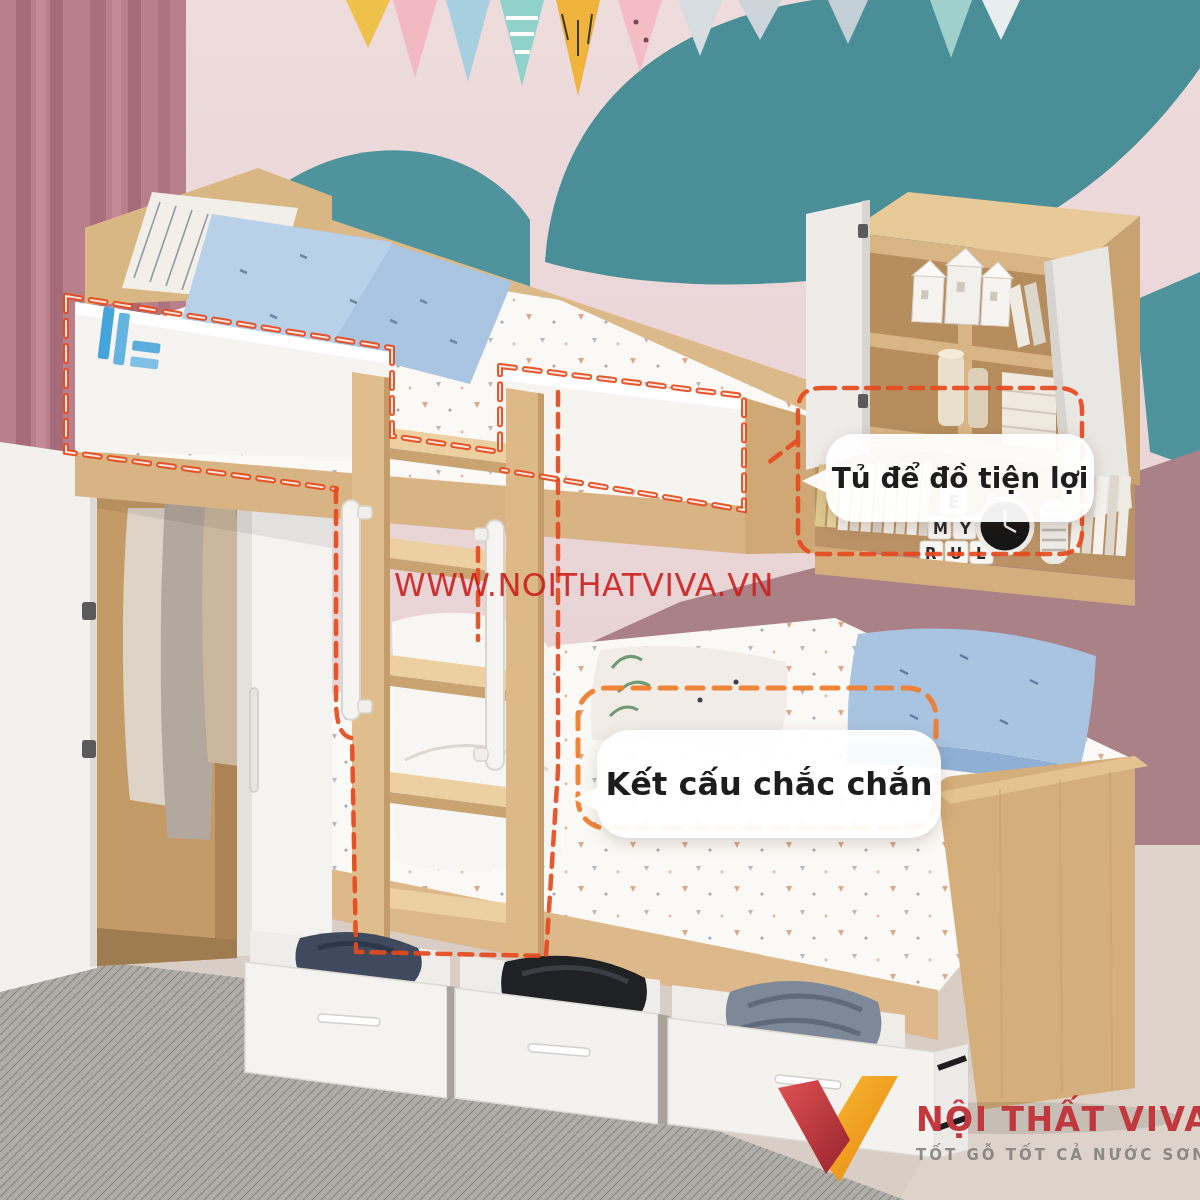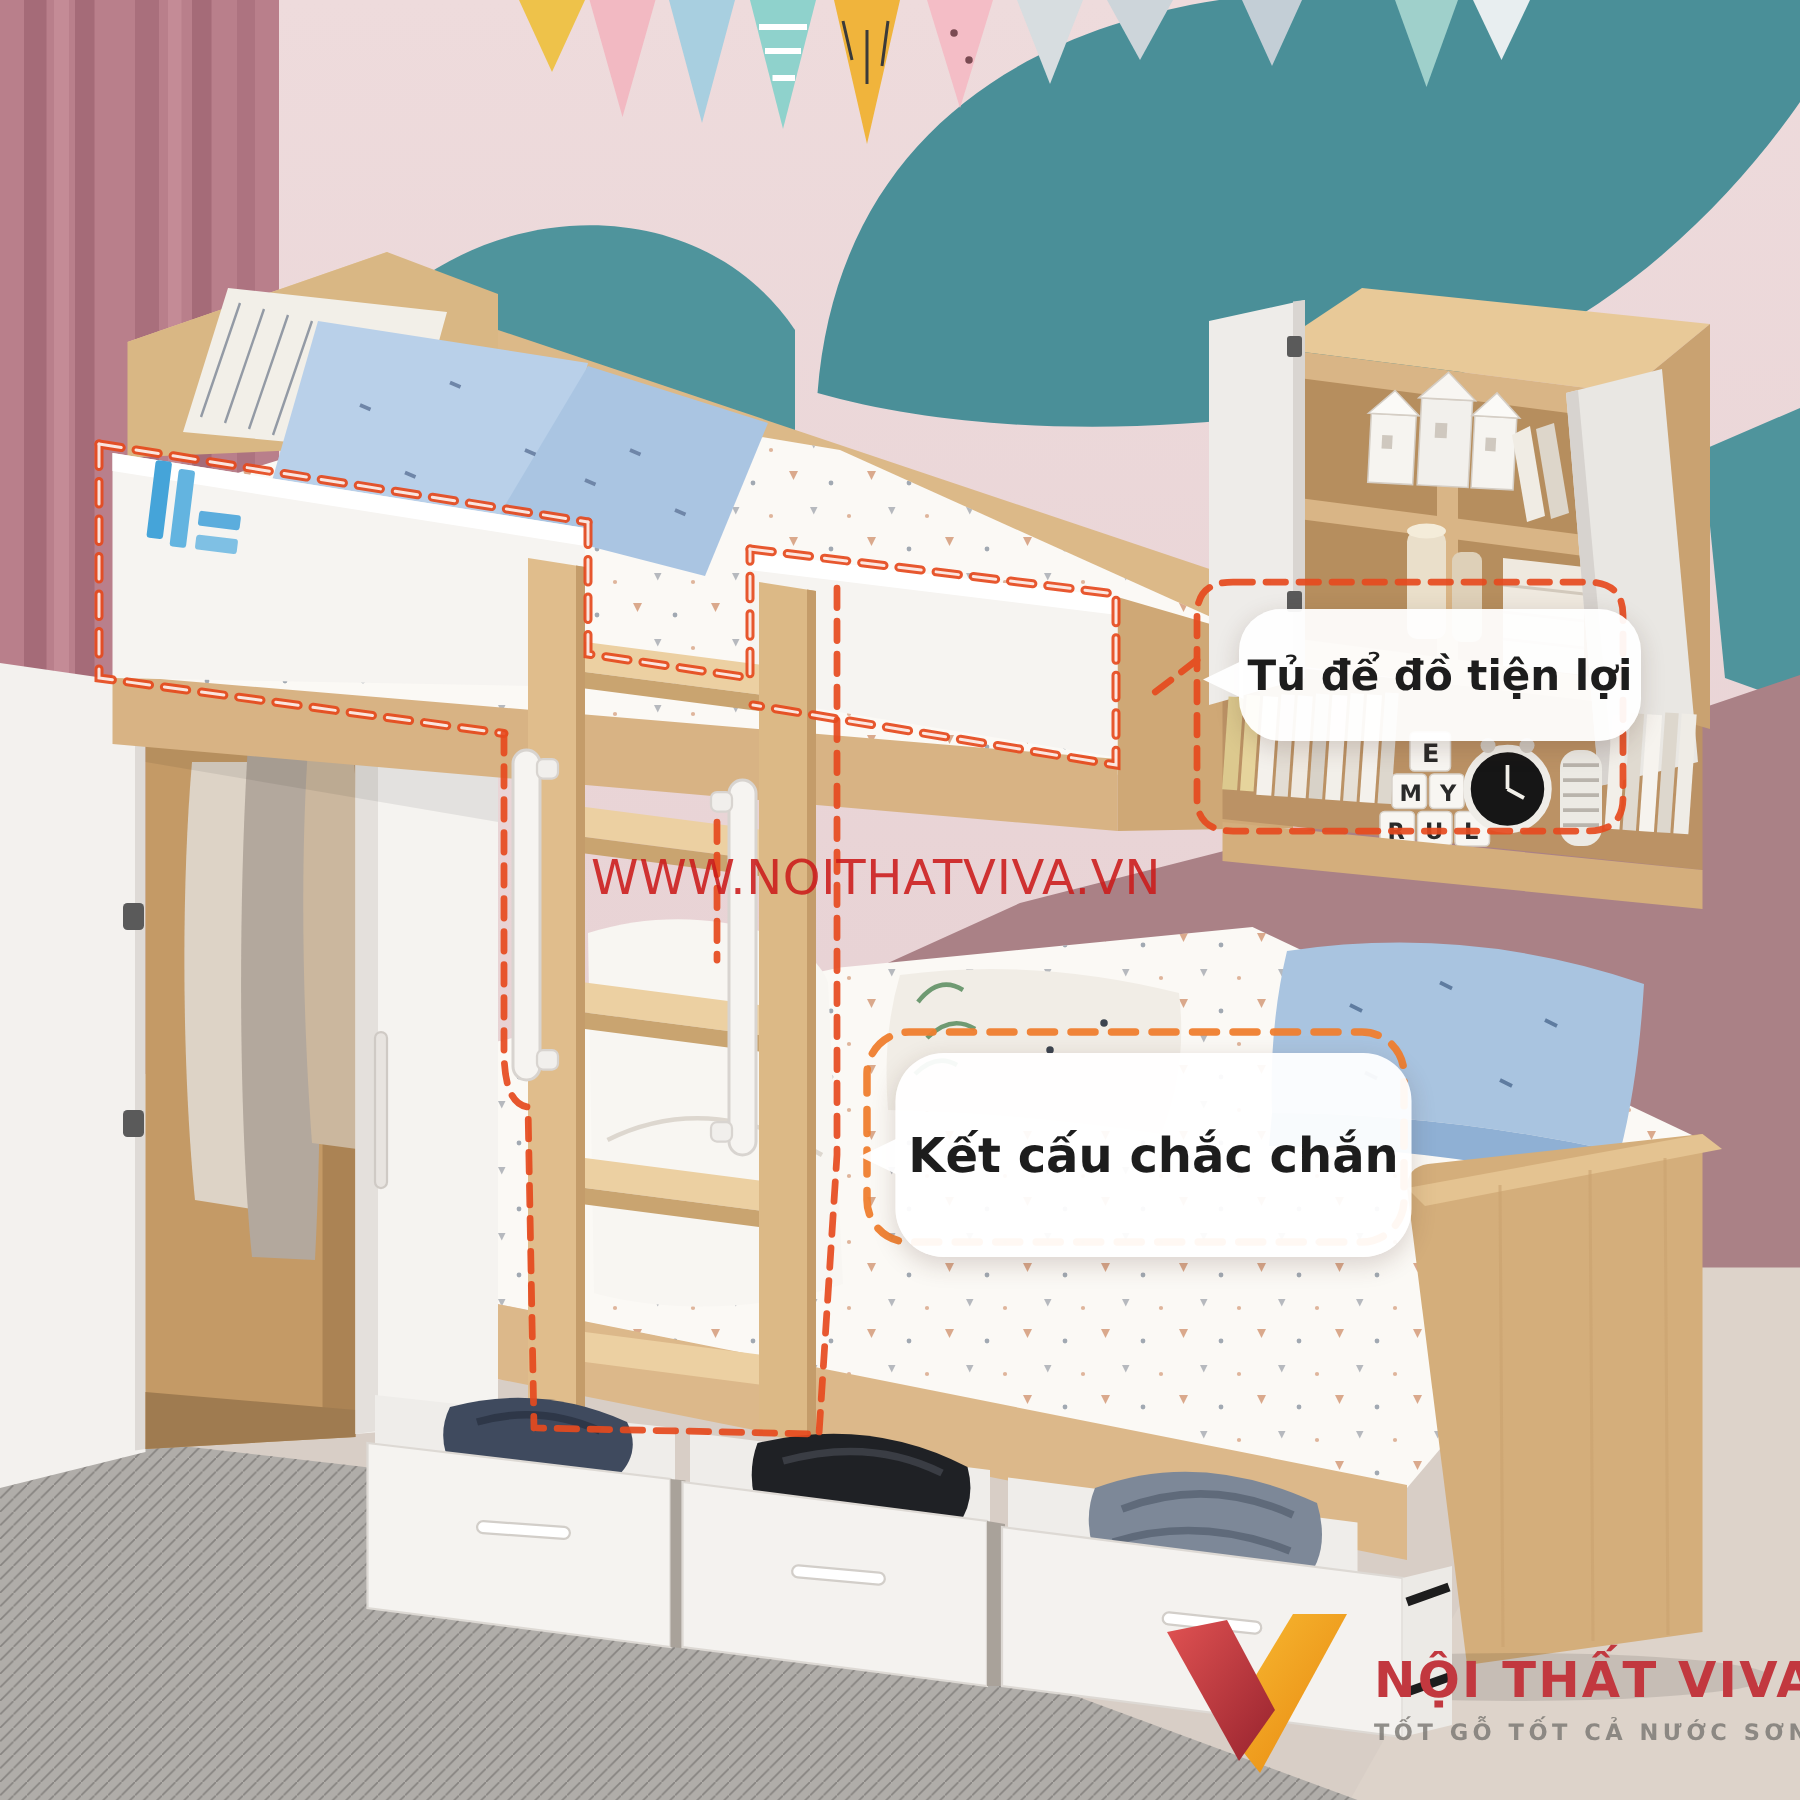--- a/index.html
+++ b/index.html
@@ -3,27 +3,27 @@
 <meta charset="utf-8">
 <style>
   html,body{margin:0;padding:0;background:#222;}
   .scene{position:relative;width:1200px;height:1200px;overflow:hidden;
          font-family:"DejaVu Sans", sans-serif;background:#ead7d8;}
   .scene svg.bg{position:absolute;left:0;top:0;width:1200px;height:1200px;display:block;}
   .watermark{position:absolute;left:394px;top:566px;font-size:32px;font-weight:400;
              color:rgba(203,26,26,.88);letter-spacing:.5px;white-space:nowrap;}
   .bubble{position:absolute;background:rgba(255,255,255,.94);border-radius:28px;
           box-shadow:0 5px 16px rgba(70,40,30,.18);display:flex;align-items:center;
-          justify-content:center;color:#1d1d1d;font-weight:700;white-space:nowrap;}
+          justify-content:center;color:#1d1d1d;font-weight:700;white-space:nowrap;margin-top:28px;}
   .bubble .tail{position:absolute;left:-24px;width:0;height:0;
           border-top:13px solid transparent;border-bottom:13px solid transparent;
           border-right:27px solid rgba(255,255,255,.94);}
   .bubble-storage{left:826px;top:406px;width:268px;height:88px;font-size:28px;}
   .bubble-storage .tail{top:34px;}
-  .bubble-structure{left:597px;top:702px;width:344px;height:136px;font-size:32px;border-radius:32px;}
+  .bubble-structure{left:597px;top:702px;width:344px;height:108px;font-size:32px;border-radius:32px;}
   .bubble-structure .tail{top:56px;}
   .brand{position:absolute;left:776px;top:1076px;display:flex;align-items:flex-start;gap:12px;}
   .brand .vmark{width:128px;height:108px;display:block;}
   .brand-text{margin-top:24px;}
   .brand-name{font-size:33px;font-weight:800;color:#c2383f;letter-spacing:1.5px;white-space:nowrap;}
   .brand-tagline{margin-top:7px;font-size:15px;font-weight:700;color:rgba(122,119,115,.82);
                  letter-spacing:3px;white-space:nowrap;}
 </style>
 </head>
 <body>

